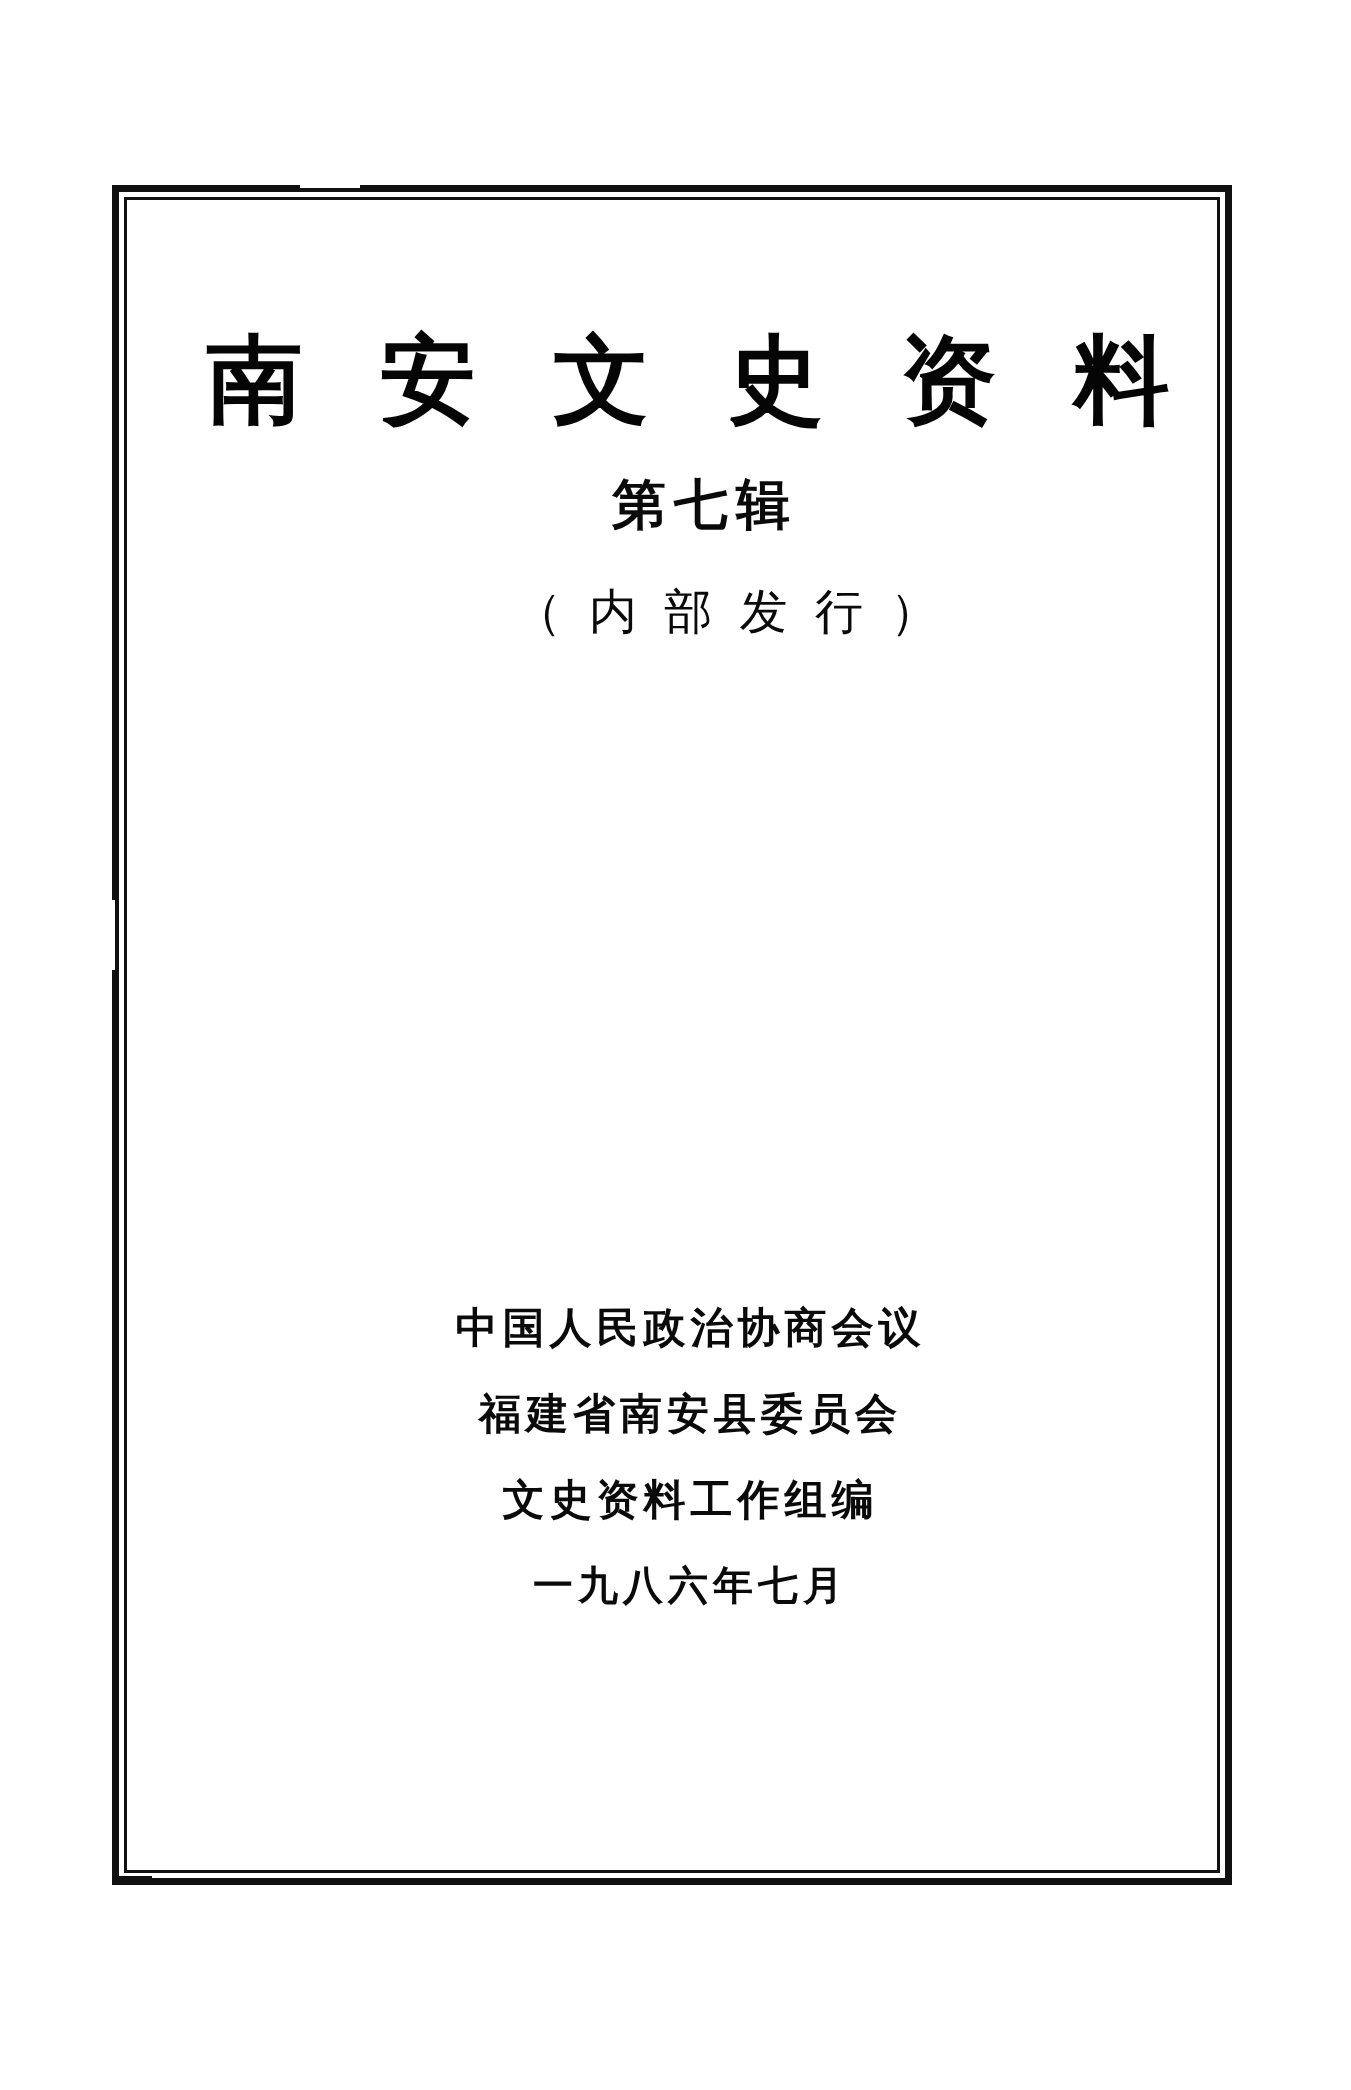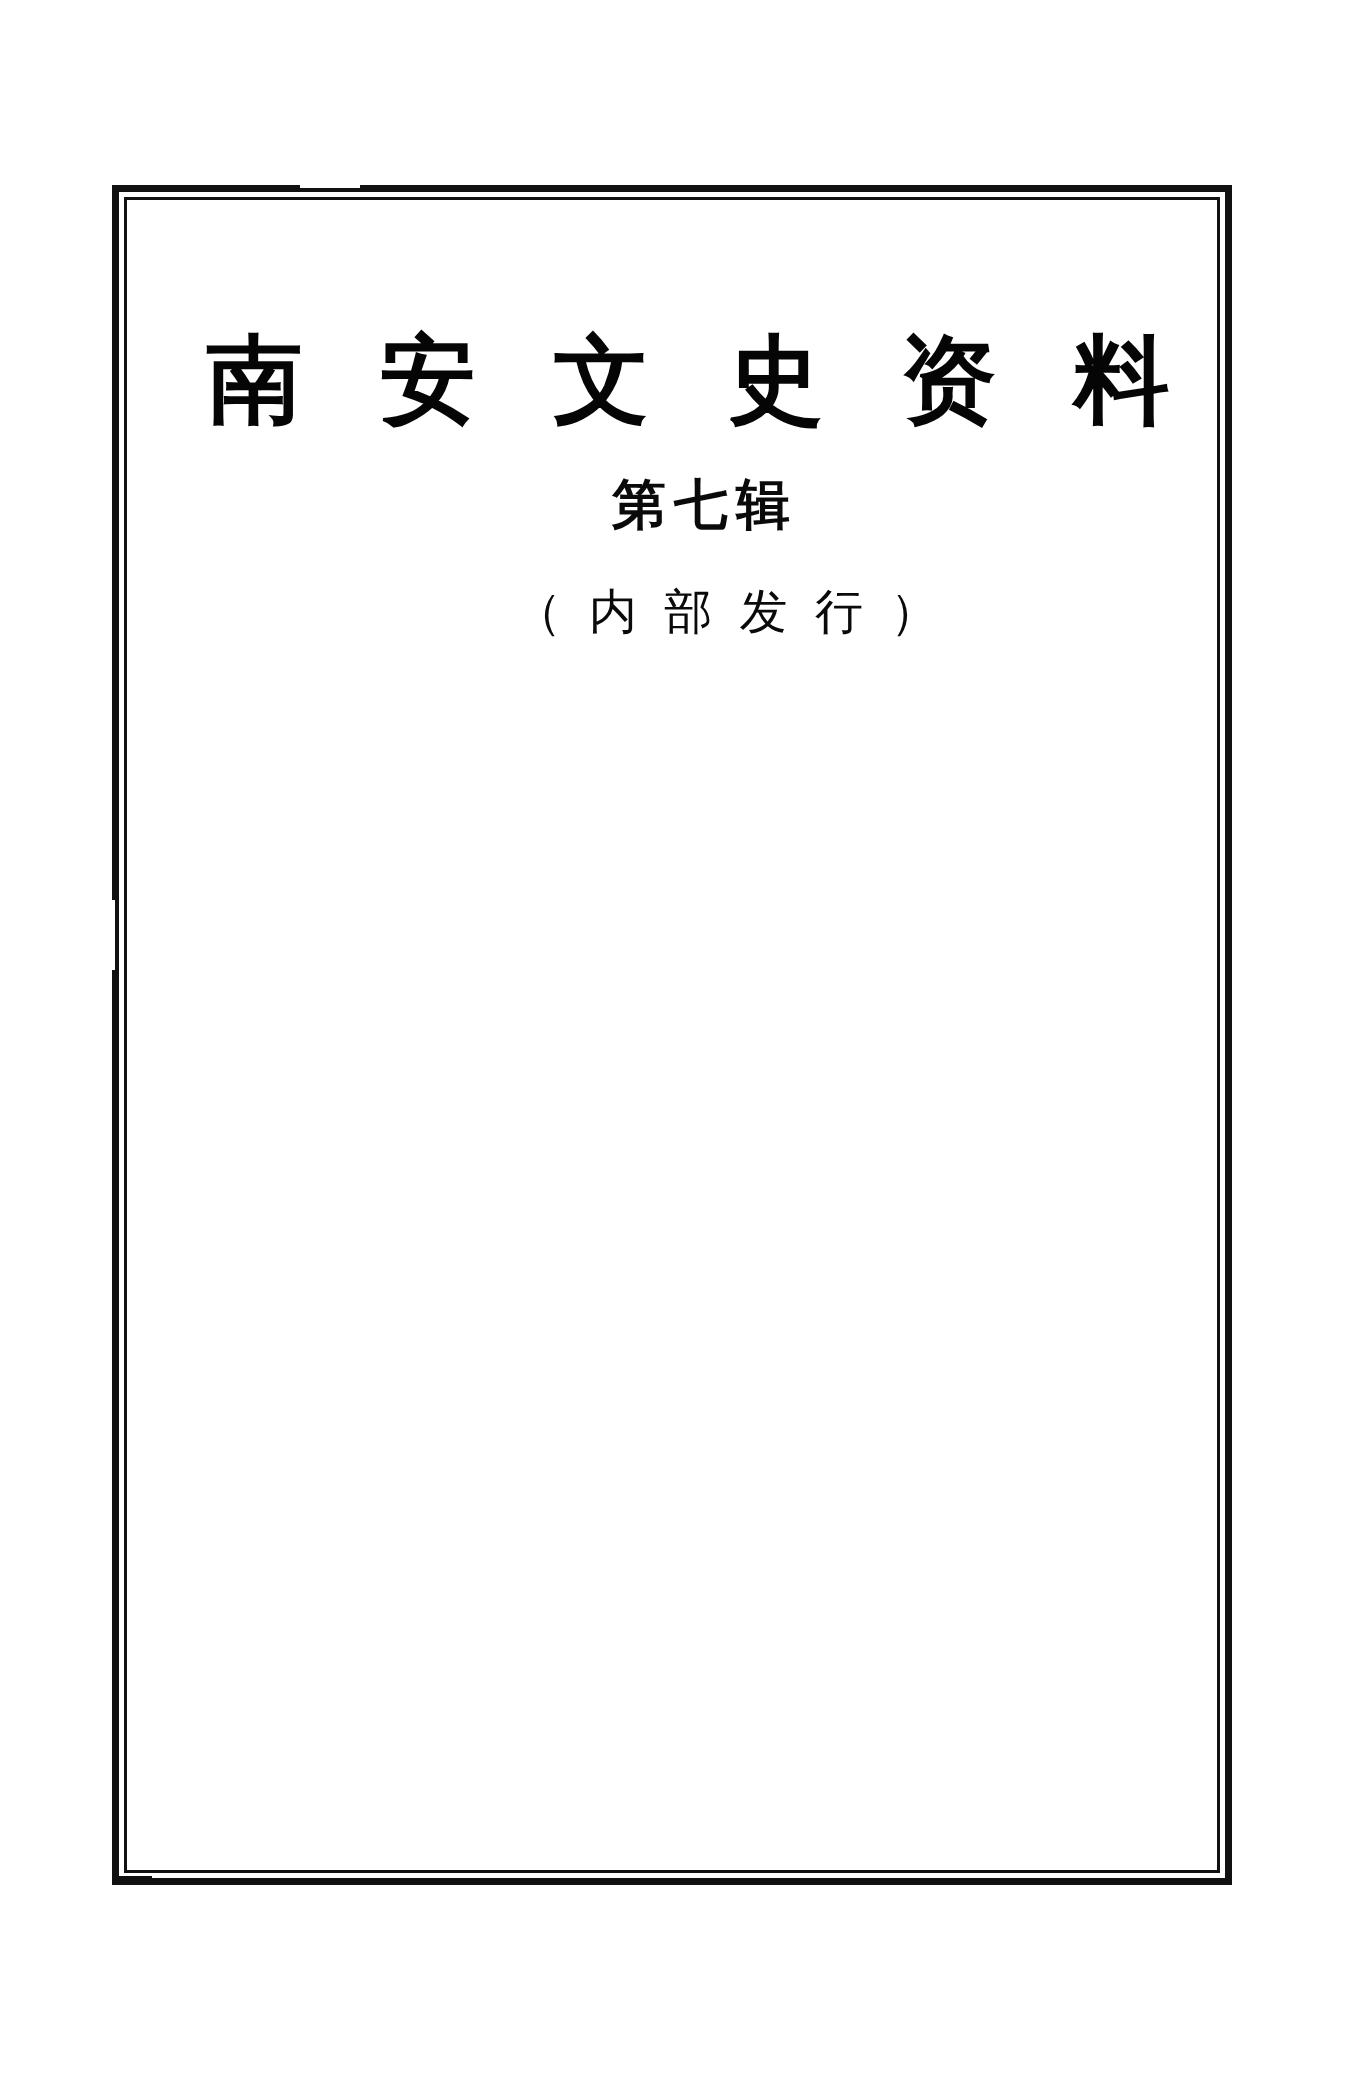--- a/index.html
+++ b/index.html
@@ -150,15 +150,21 @@
   <div class="ink-blot" style="left:1226px; top:700px; width:6px; height:120px;"></div>
 
   <div class="content">
 
     <div class="title-main">南 安 文 史 资 料</div>
 
     <div class="title-volume">第七辑</div>
 
     <div class="title-note">（ 内 部 发 行 ）</div>
 
+    <div class="publisher">
+      <div class="publisher-line">中国人民政治协商会议</div>
+      <div class="publisher-line">福建省南安县委员会</div>
+      <div class="publisher-line">文史资料工作组编</div>
+      <div class="date-line">一九八六年七月</div>
+    </div>
 
   </div>
 </div>
 
 </body></html>

